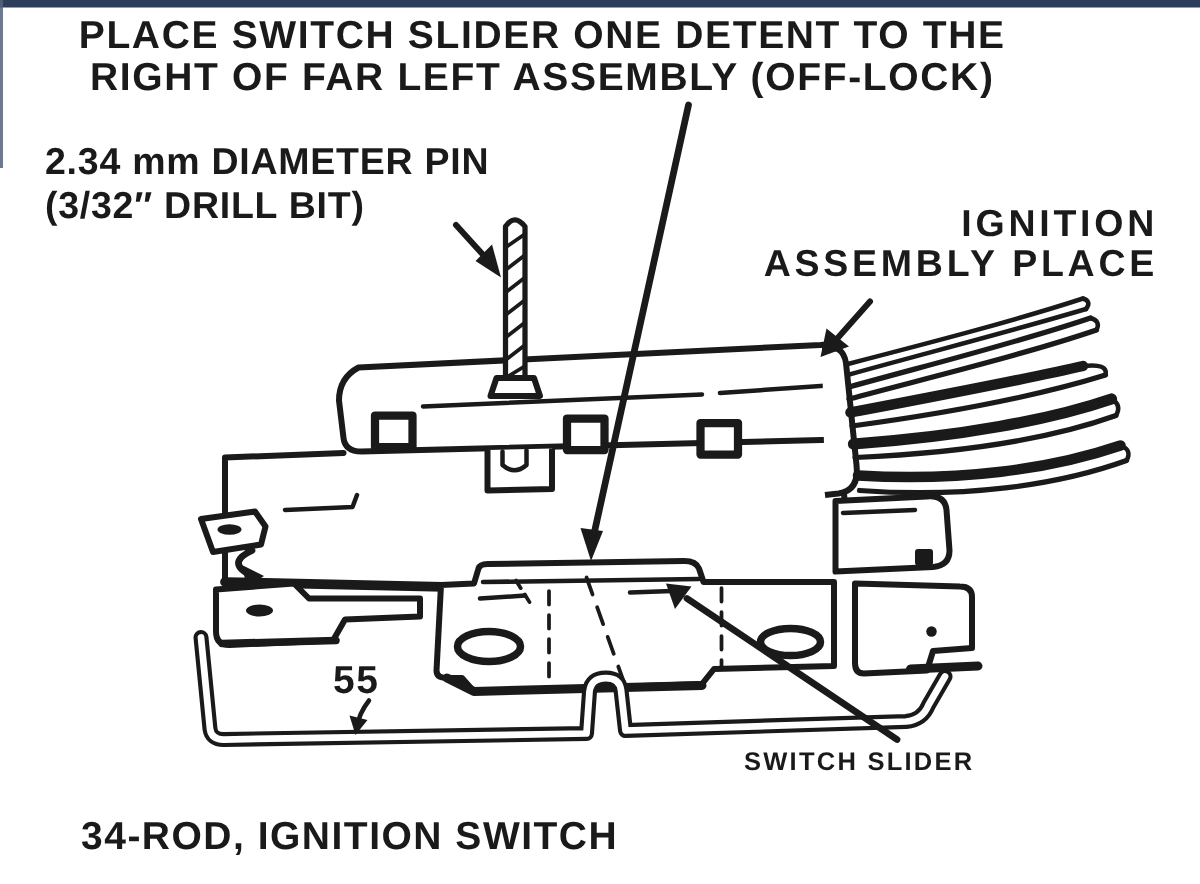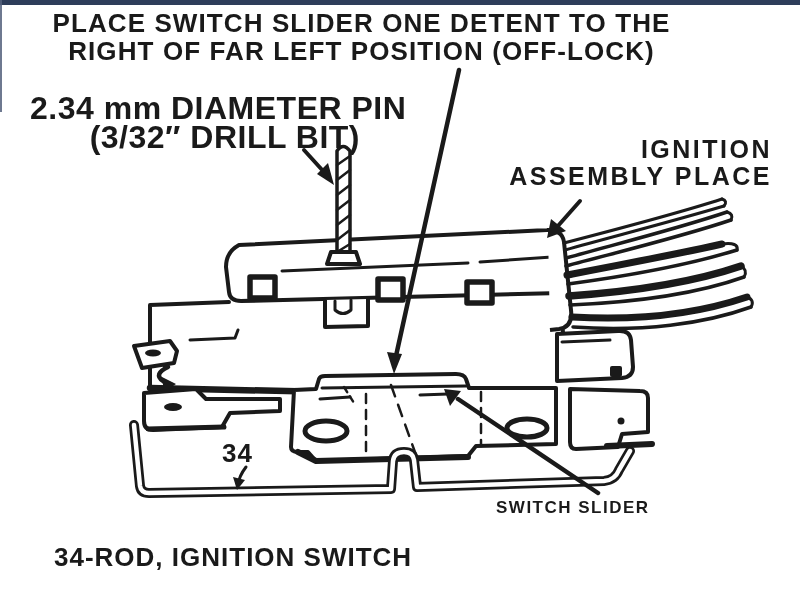--- a/index.html
+++ b/index.html
@@ -9,21 +9,21 @@
   .page{
     position:relative; width:800px; height:589px; overflow:hidden;
     background:var(--paper);
     font-family:"Liberation Sans", sans-serif;
     color:var(--ink);
   }
   .topbar{position:absolute;left:0;top:0;width:800px;height:5px;background:var(--top-bar);}
   .edgeline{position:absolute;left:0;top:0;width:2px;height:112px;background:var(--edge-line);opacity:.85;}
   .lbl{position:absolute;font-weight:700;color:var(--ink);white-space:nowrap;}
   .instruction{left:0;top:9px;width:723px;text-align:center;font-size:26px;line-height:28px;letter-spacing:1.1px;}
-  .pin-label{left:30px;top:94px;width:330px;text-align:right;font-size:32px;line-height:29px;letter-spacing:.5px;}
+  .pin-label{left:30px;top:94px;width:330px;text-align:left;font-size:25px;line-height:29px;letter-spacing:.5px;}
   .ign-label{left:462px;top:136px;width:310px;text-align:right;font-size:25px;line-height:27px;letter-spacing:2.5px;}
   .slider-label{left:496px;top:498px;font-size:17px;letter-spacing:1.5px;}
   .caption{left:54px;top:542px;font-size:26px;letter-spacing:1px;}
   .rod-num{left:222px;top:438px;font-size:26px;letter-spacing:1px;}
   svg{position:absolute;left:0;top:0;}
   .ln{stroke:var(--ink);fill:none;stroke-linecap:round;stroke-linejoin:round;}
   .solid{stroke:var(--ink);fill:var(--paper);stroke-linejoin:round;}
   .dark{fill:var(--ink);stroke:none;}
 </style>
 </head>
@@ -136,31 +136,31 @@
       <polygon class="dark" points="444,389 461,391 450,406"></polygon>
     </g>
     <g>
       <path class="ln" stroke-width="3" d="M246,467 Q239,476 238,485"></path>
       <polygon class="dark" points="237,490 233,477 245,480"></polygon>
     </g>
   </svg>
 
   <div class="lbl instruction">
     <div>PLACE SWITCH SLIDER ONE DETENT TO THE</div>
-    <div>RIGHT OF FAR LEFT POSITION (OFF-LOCK)</div>
+    <div>RIGHT OF FAR LEFT ASSEMBLY (OFF-LOCK)</div>
   </div>
 
   <div class="lbl pin-label">
     <div>2.34 mm DIAMETER PIN</div>
     <div>(3/32″ DRILL BIT)</div>
   </div>
 
   <div class="lbl ign-label">
     <div>IGNITION</div>
     <div>ASSEMBLY PLACE</div>
   </div>
 
-  <div class="lbl rod-num">34</div>
+  <div class="lbl rod-num">55</div>
 
   <div class="lbl slider-label">SWITCH SLIDER</div>
 
   <div class="lbl caption">34-ROD, IGNITION SWITCH</div>
 </div>
 
 </body></html>

